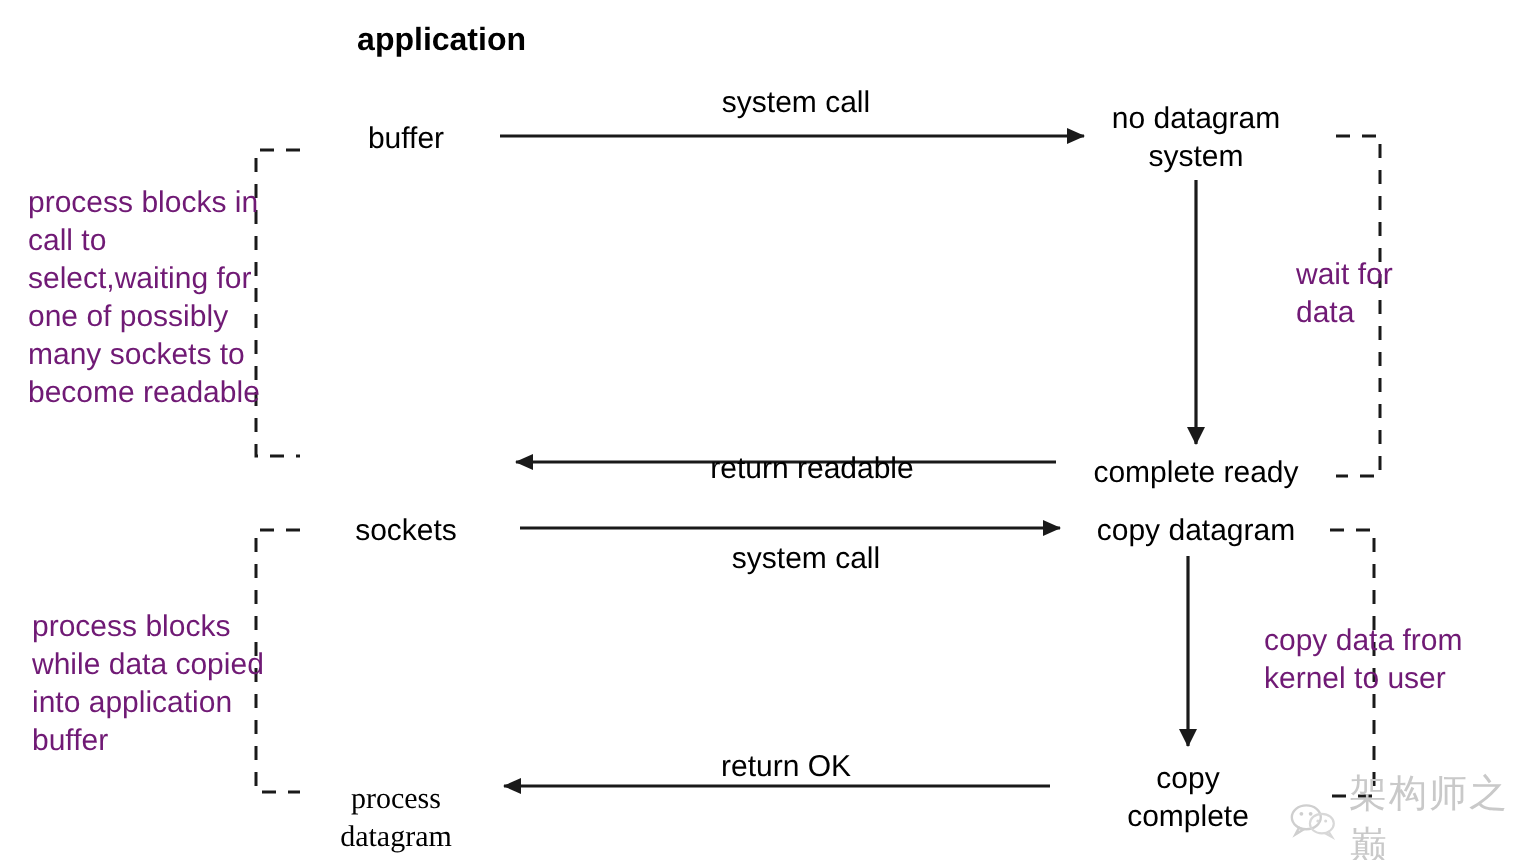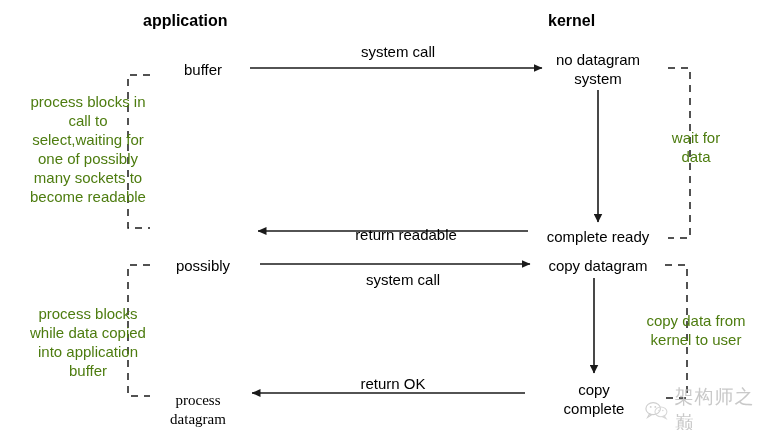--- a/index.html
+++ b/index.html
@@ -30,30 +30,29 @@
     font-size: 15px;
     line-height: 19px;
     text-align: center;
     white-space: pre-line;
     color: #000000;
   }
   .hdr {
     position: absolute;
     font-size: 16px;
     font-weight: bold;
-    text-align: left;
+    text-align: right;
     color: #000000;
   }
   .note {
     position: absolute;
     font-size: 15px;
     line-height: 19px;
-    text-align: center;
     white-space: pre-line;
-    color: #4d7c0f;
+    color: #701a75;
   }
   .wm {
     position: absolute;
     display: flex;
     align-items: center;
     gap: 6px;
     color: #c9c9c9;
     font-size: 19px;
     letter-spacing: 1px;
     font-family: "DejaVu Sans", sans-serif;
@@ -88,25 +87,24 @@
       </g>
     <g id="bracket-group">
         <path d="M150,75 L128,75 L128,228 L150,228" stroke="#1a1a1a" stroke-width="1.5" fill="none" stroke-dasharray="7 6"></path>
         <path d="M668,68 L690,68 L690,238 L668,238" stroke="#1a1a1a" stroke-width="1.5" fill="none" stroke-dasharray="7 6"></path>
         <path d="M150,265 L128,265 L128,396 L150,396" stroke="#1a1a1a" stroke-width="1.5" fill="none" stroke-dasharray="7 6"></path>
         <path d="M665,265 L687,265 L687,398 L665,398" stroke="#1a1a1a" stroke-width="1.5" fill="none" stroke-dasharray="7 6"></path>
       </g>
   </svg>
 
   <div class="hdr" style="left:143px; top:12px; width:120px;">application</div>
-  <div class="hdr" style="left:548px; top:12px; width:100px;">kernel</div>
 
   <div id="app-label-layer">
       <div class="lbl" style="left: 118px; top: 60px; width: 170px;">buffer</div>
-      <div class="lbl" style="left: 118px; top: 256px; width: 170px;">possibly</div>
+      <div class="lbl" style="left: 118px; top: 256px; width: 170px;">sockets</div>
       <div class="lbl" style="left: 113px; top: 391px; width: 170px; font-family: Liberation Serif, serif;">process
 datagram</div>
     </div>
   <div id="kernel-label-layer">
       <div class="lbl" style="left: 513px; top: 50px; width: 170px;">no datagram
 system</div>
       <div class="lbl" style="left: 513px; top: 227px; width: 170px;">complete ready</div>
       <div class="lbl" style="left: 513px; top: 256px; width: 170px;">copy datagram</div>
       <div class="lbl" style="left: 509px; top: 380px; width: 170px;">copy
 complete</div>

